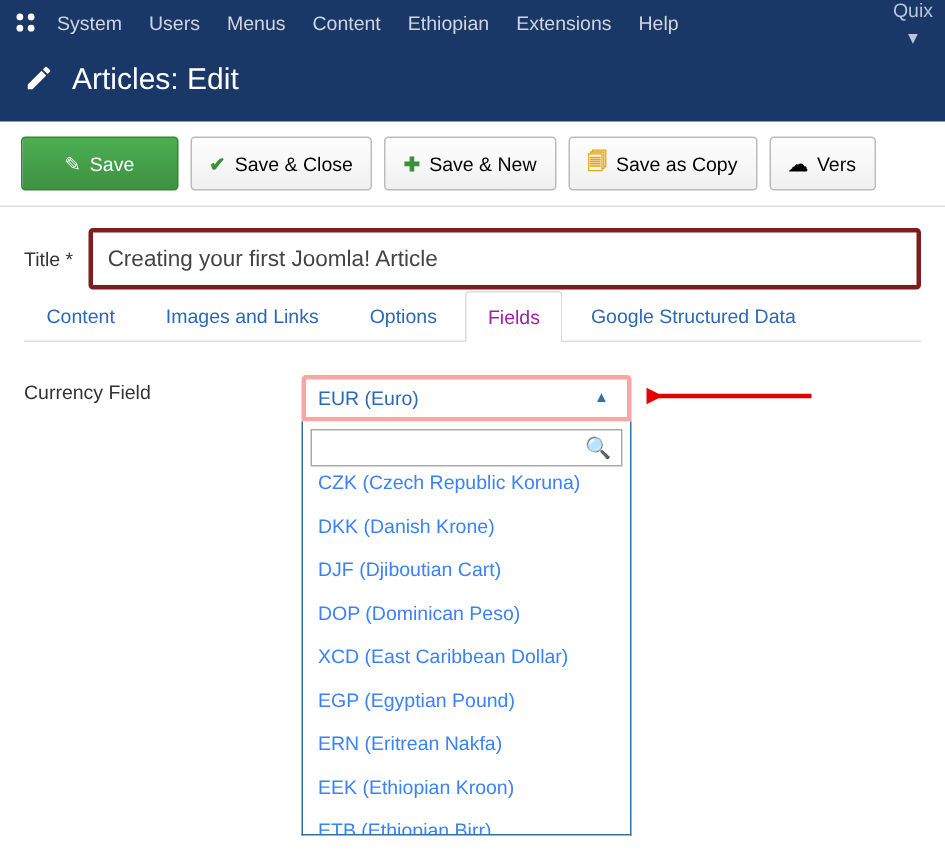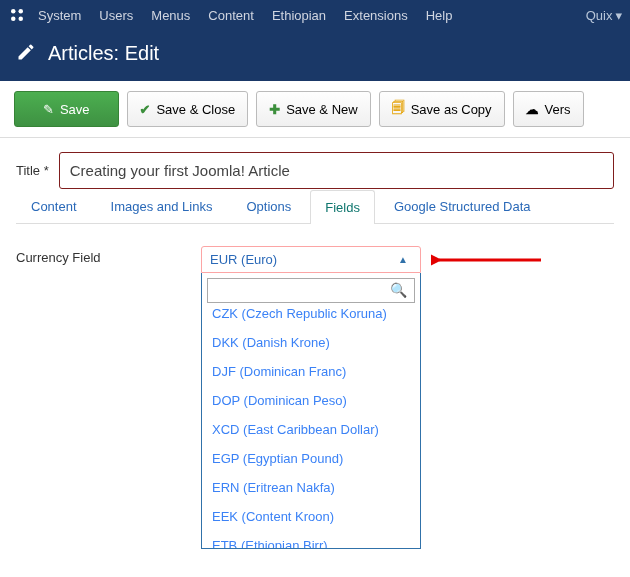--- a/index.html
+++ b/index.html
@@ -1,42 +1,42 @@
 <!DOCTYPE html>
 <html><head>
 <meta charset="utf-8">
 <style>
 * { box-sizing: border-box; margin: 0; padding: 0; }
 body { font-family: Arial, Helvetica, sans-serif; font-size: 13px; color: #333; background: #fff; width: 630px; }
 .topbar { background: #1a3867; height: 30px; display: flex; align-items: center; padding: 0 8px; color: #d0d5e0; font-size: 13px; }
 .topbar .joomla-icon { width: 18px; height: 18px; margin-right: 12px; }
 .topbar .menu { display: flex; gap: 18px; }
 .topbar .menu span { cursor: pointer; }
-.topbar .quix { margin-left: auto; color: #b8c6d9; display: flex; align-items: center; gap: 3px; }
+.topbar .quix { margin-left: auto; color: #b8c6d9; display: flex; align-items: center; gap: 3px; flex-direction: column; }
 .header { background: #1a3867; padding: 12px 16px 16px; display: flex; align-items: flex-start; gap: 12px; }
 .header .pencil { color: #fff; }
 .header h1 { color: #fff; font-size: 20px; font-weight: normal; }
 .toolbar { padding: 10px 14px; border-bottom: 1px solid #ddd; display: flex; gap: 8px; overflow: hidden; }
 .btn { display: inline-flex; align-items: center; gap: 6px; padding: 6px 12px; border: 1px solid #bbb; background: linear-gradient(#fefefe,#f0f0f0); border-radius: 3px; font-size: 13px; cursor: pointer; white-space: nowrap; }
 .btn.green { background: linear-gradient(#4caf50,#3e9142); border-color: #368336; color: #fff; padding: 6px 28px; }
 .btn .ico { font-weight: bold; }
 .ico-green { color: #3c8f3c; }
 .ico-orange { color: #e6a817; }
 .form-area { padding: 14px 16px; }
 .title-row { display: flex; align-items: center; gap: 10px; }
 .title-row label { font-size: 13px; }
-.title-row input { flex: 1; padding: 9px 10px; border: 1px solid #7f1d1d; border-radius: 3px; font-size: 15px; color: #444; }
+.title-row input { flex: 1; padding: 9px 10px; border: 3px solid #7f1d1d; border-radius: 3px; font-size: 15px; color: #444; }
 .tabs { display: flex; border-bottom: 1px solid #ddd; margin-bottom: 22px; }
 .tab { padding: 9px 14px; color: #2a69b8; font-size: 13px; cursor: pointer; border: 1px solid transparent; border-bottom: none; margin-right: 4px; }
-.tab.active { color: #0f766e; border-color: #ddd; background: #fff; border-radius: 3px 3px 0 0; position: relative; top: 1px; }
+.tab.active { color: #a21caf; border-color: #ddd; background: #fff; border-radius: 3px 3px 0 0; position: relative; top: 1px; }
 .field-row { display: flex; margin-bottom: 24px; }
 .field-row .lbl { width: 185px; font-size: 13px; color: #333; padding-top: 4px; }
 .field-row .ctrl { position: relative; }
 .chosen { width: 220px; }
-.chosen-single { display: flex; align-items: center; justify-content: space-between; border: 1px solid #fca5a5; border-radius: 3px 3px 0 0; padding: 5px 8px; background: #fff; color: #2a69b8; font-size: 13px; }
+.chosen-single { display: flex; align-items: center; justify-content: space-between; border: 3px solid #fca5a5; border-radius: 3px 3px 0 0; padding: 5px 8px; background: #fff; color: #2a69b8; font-size: 13px; }
 .chosen-single .arrow { width: 18px; text-align: center; color: #3071a9; font-size: 10px; }
 .chosen-drop { border: 1px solid #3071a9; border-top: none; background: #fff; width: 220px; }
 .chosen-search { padding: 5px; position: relative; }
 .chosen-search input { width: 100%; padding: 4px 22px 4px 6px; border: 1px solid #aaa; font-size: 13px; }
 .chosen-search .mag { position: absolute; right: 12px; top: 9px; font-size: 14px; color: #333; }
 .chosen-results { max-height: 240px; overflow-y: scroll; padding: 2px 0; }
 .chosen-results li { list-style: none; padding: 7px 10px; font-size: 13px; color: #3b82f6; cursor: pointer; }
 .chosen-results li.partial-top { padding-top: 0; margin-top: -4px; }
 .arrow-annot { position: absolute; left: 230px; top: 4px; }
 .arrow-annot svg { display: block; }
@@ -121,26 +121,26 @@
           <span class="arrow">▲</span>
         </div>
         <div class="chosen-drop">
           <div class="chosen-search">
             <input type="text" value="" style="">
             <span class="mag">🔍</span>
           </div>
           <ul class="chosen-results">
             <li class="partial-top">CZK (Czech Republic Koruna)</li>
             <li>DKK (Danish Krone)</li>
-            <li>DJF (Dominican Franc)</li>
+            <li>DJF (Djiboutian Cart)</li>
             <li>DOP (Dominican Peso)</li>
             <li>XCD (East Caribbean Dollar)</li>
             <li>EGP (Egyptian Pound)</li>
             <li>ERN (Eritrean Nakfa)</li>
-            <li>EEK (Content Kroon)</li>
+            <li>EEK (Ethiopian Kroon)</li>
             <li>ETB (Ethiopian Birr)</li>
 
           </ul>
         </div>
       </div>
       <div class="arrow-annot">
         <svg width="120" height="20">
             <defs>
               <marker id="ah" markerWidth="8" markerHeight="8" refX="1" refY="3" orient="auto">
                 <path d="M6,0 L0,3 L6,6 Z" fill="#e30000"></path>

